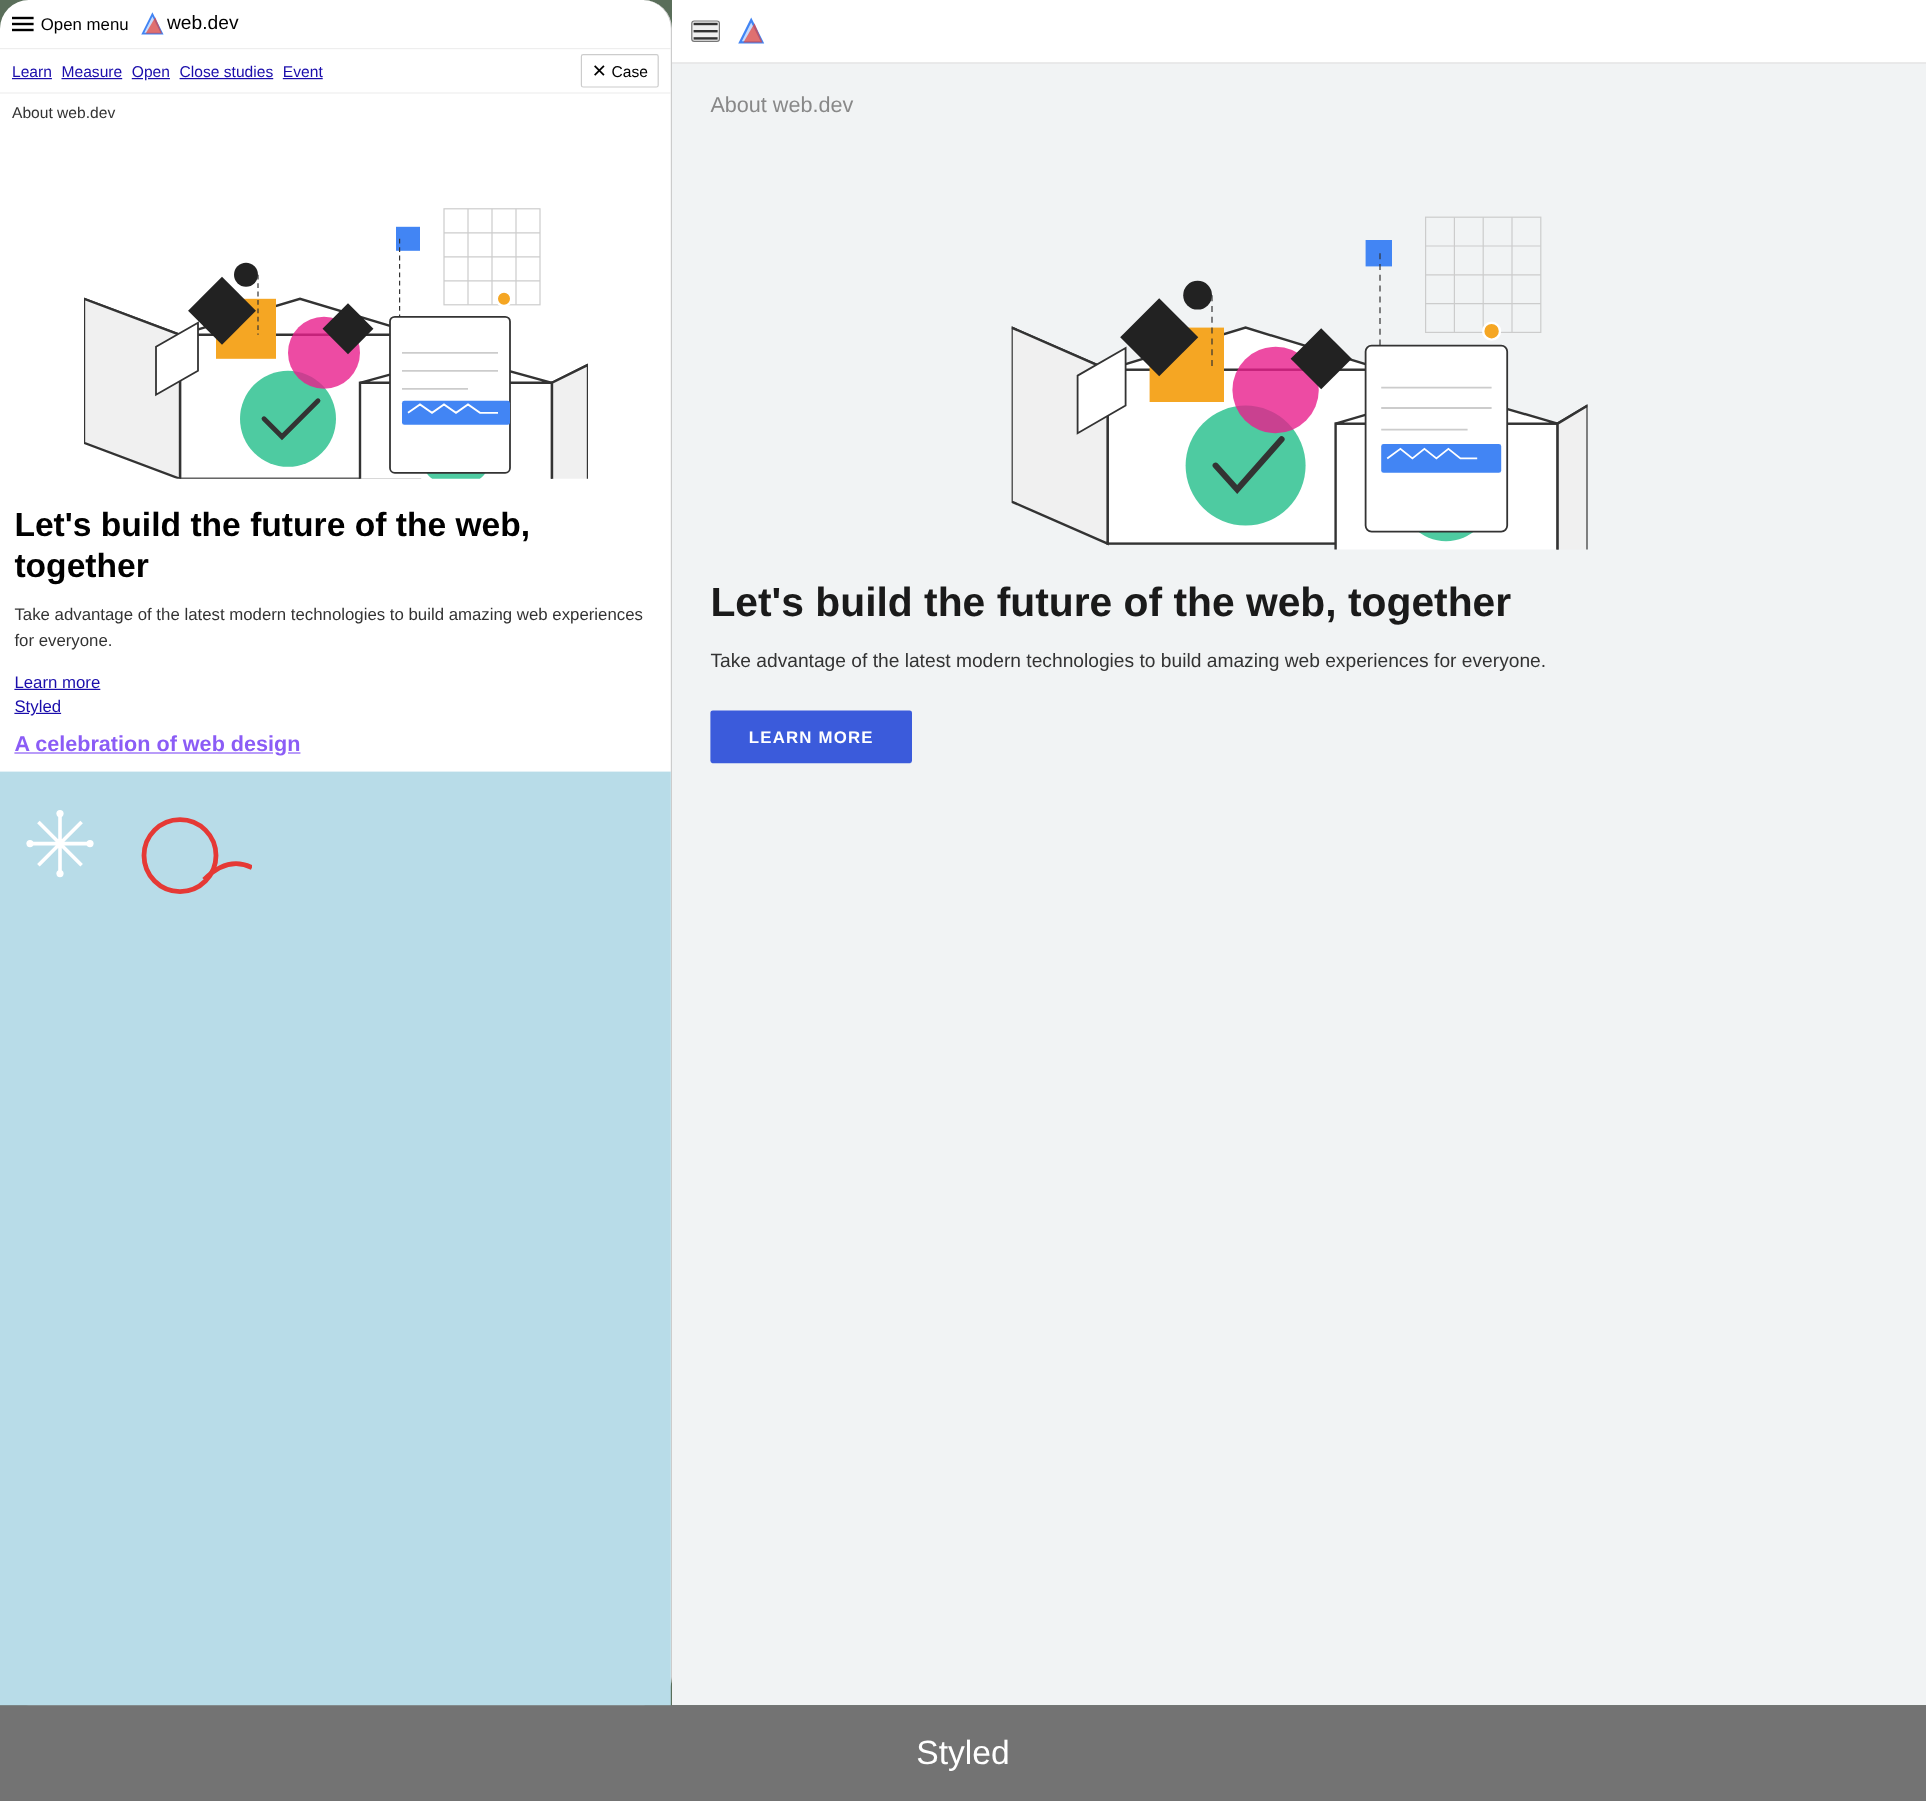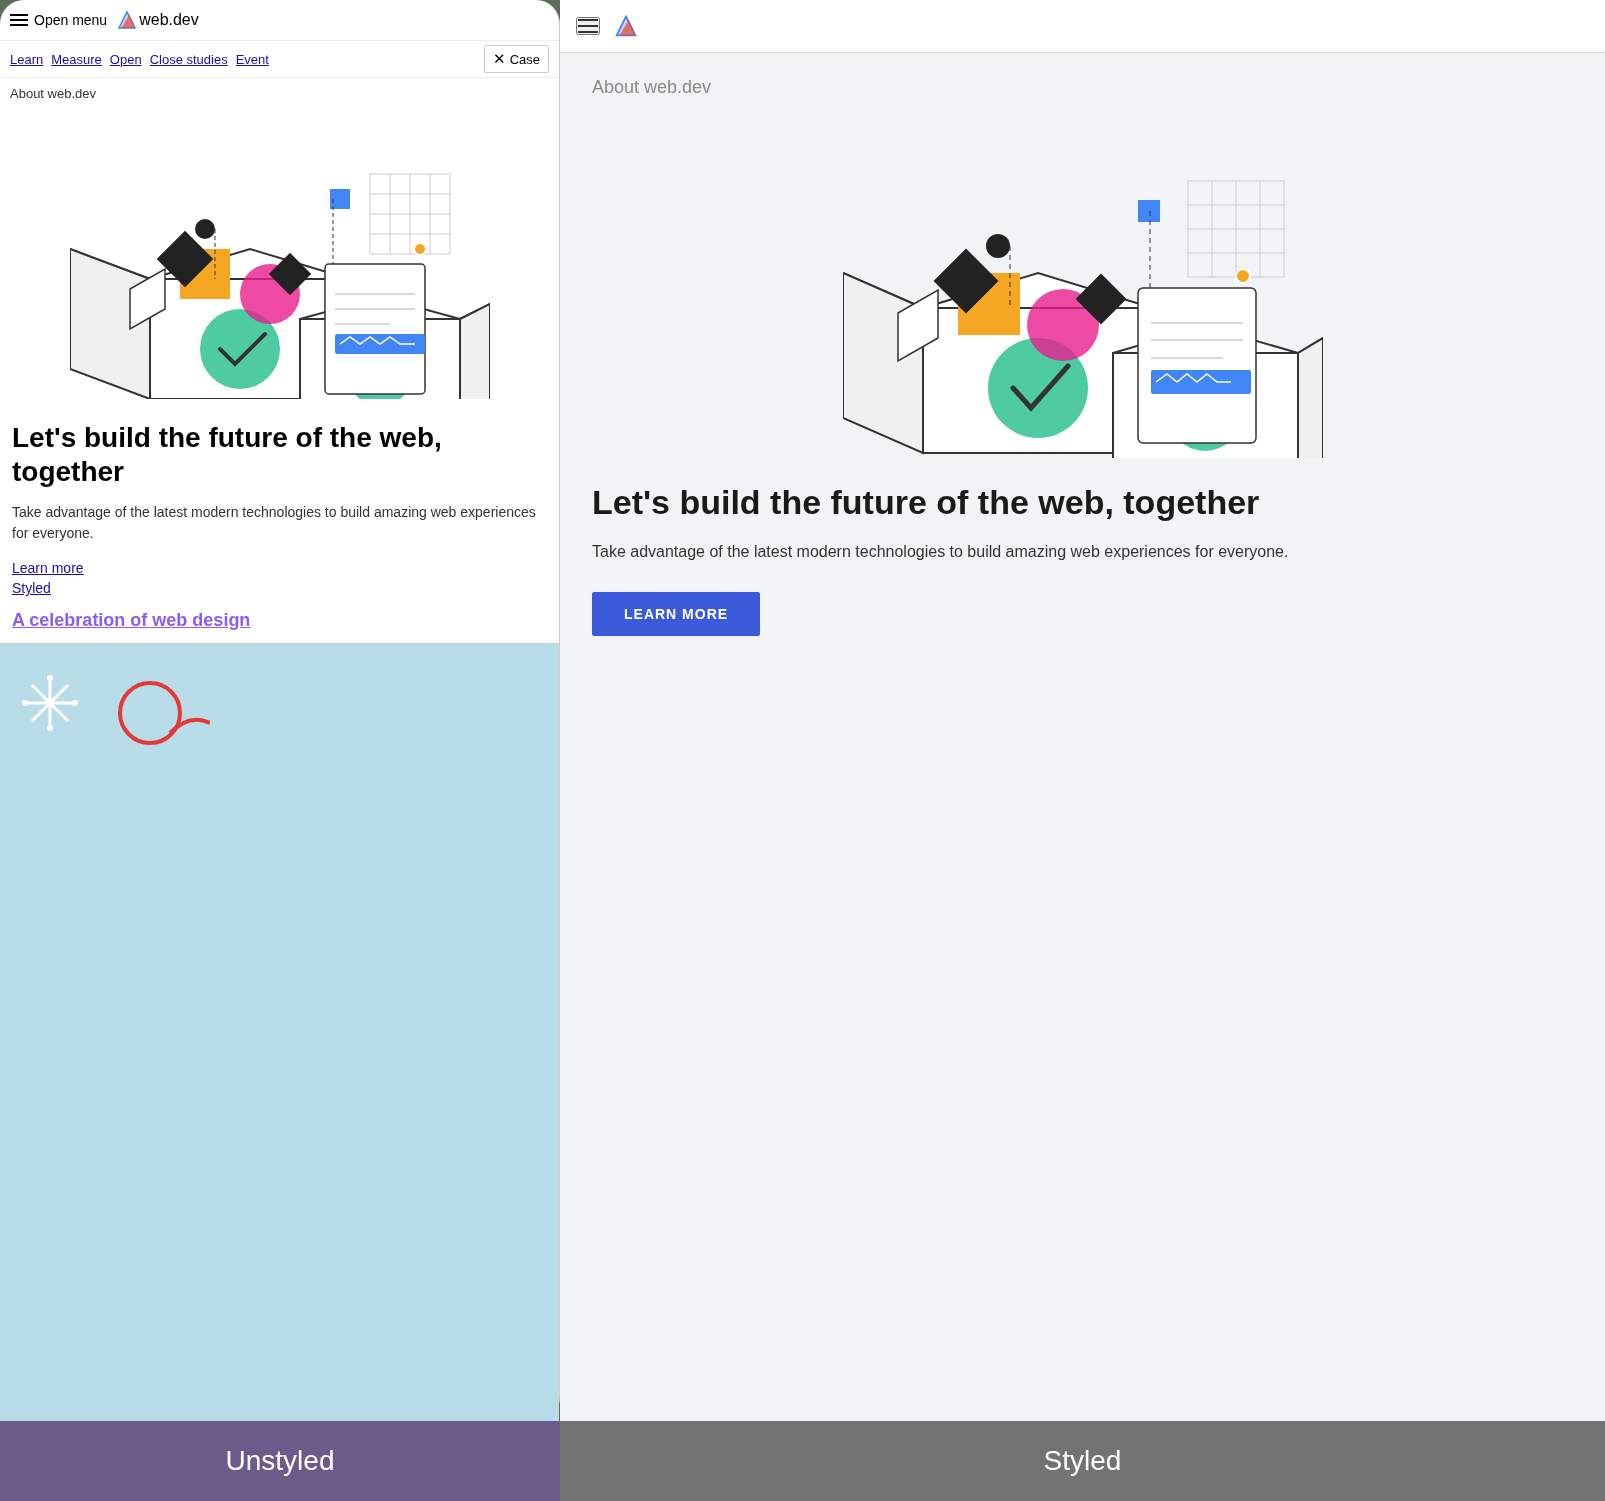--- a/index.html
+++ b/index.html
@@ -495,19 +495,16 @@
       </div>
 
       <h1 class="heading-right">Let's build the future of the web, together</h1>
       <p class="desc-right">Take advantage of the latest modern technologies to build amazing web experiences for everyone.</p>
       <button class="learn-more-btn">LEARN MORE</button>
     </div>
   </div>
 </div>
 
 <div class="labels-row">
-  <div class="label-left">
-    <span class="label-text">Unstyled</span>
-  </div>
   <div class="label-right">
     <span class="label-text">Styled</span>
   </div>
 </div>
 
 </body></html>

